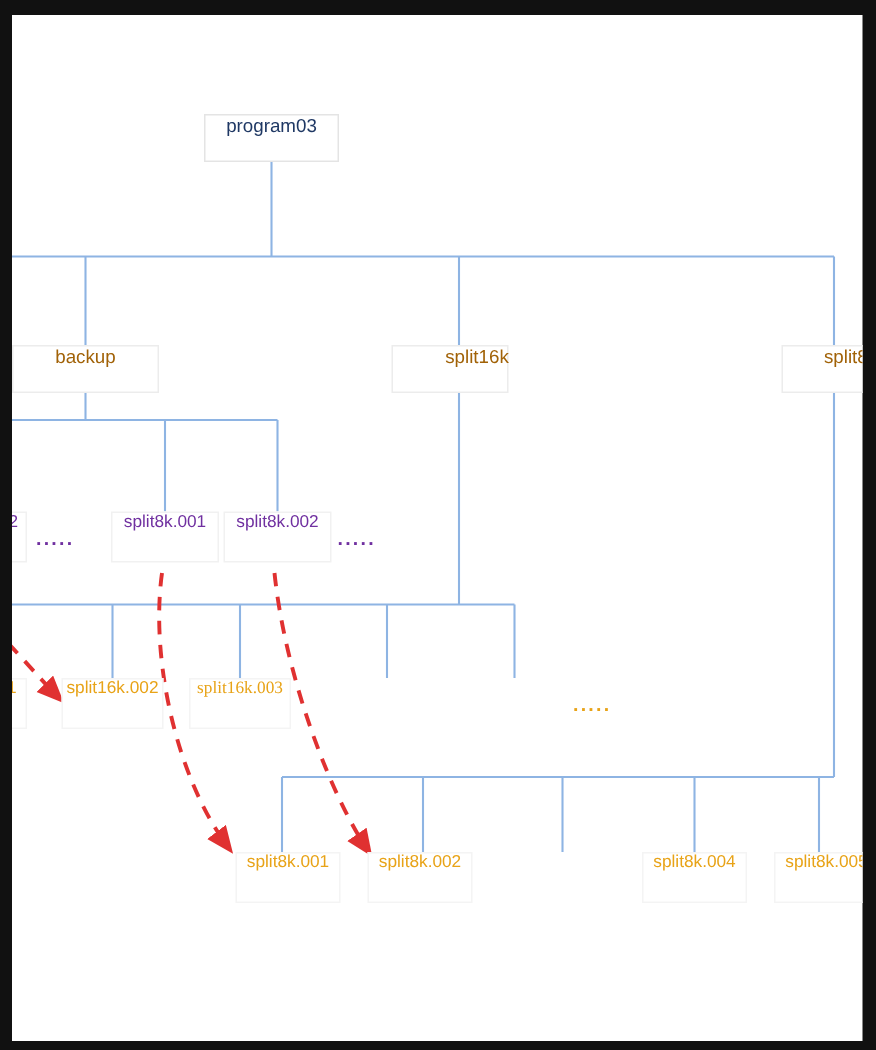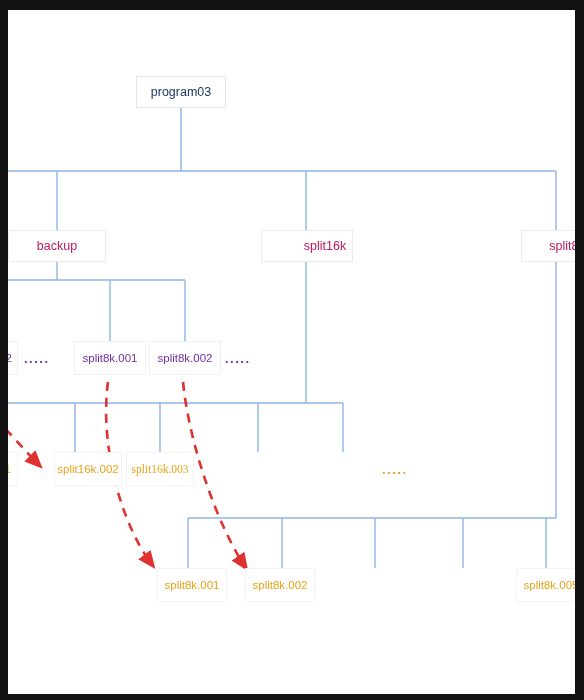--- a/index.html
+++ b/index.html
@@ -3,24 +3,24 @@
 <meta charset="utf-8">
 <style>
   html,body{margin:0;padding:0;background:#111;}
   body{width:584px;height:700px;overflow:hidden;
        font-family:"Liberation Sans","DejaVu Sans",sans-serif;}
   #canvas{position:relative;width:584px;height:700px;background:#111111;}
   
   #page{position:absolute;left:8px;top:10px;width:567px;height:684px;background:#ffffff;overflow:hidden;}
   #svg{position:absolute;left:0;top:0;width:567px;height:684px;}
   .node{position:absolute;box-sizing:border-box;background:#ffffff;
-        border:1px solid #ececec;display:flex;align-items:center;justify-content:center;
+        border:1px solid #ececec;display:flex;align-items:flex-start;justify-content:center;
         white-space:nowrap;}
   .lvl0{border:1px solid #e4e4e4;color:#1f3864;font-size:12.5px;}
-  .lvl1{border:1px solid #ececec;color:#be185d;font-size:12.5px;}
+  .lvl1{border:1px solid #ececec;color:#a16207;font-size:12.5px;}
   .purple{color:#7030a0;font-size:11.5px;border:1px solid #f1f1f1;}
   .orange{color:#e8a317;font-size:11.5px;border:1px solid #f4f4f4;}
   .ellipsis{position:absolute;font-size:13px;letter-spacing:1.5px;
             font-weight:bold;white-space:nowrap;}
   .el-purple{color:#7030a0;}
   .el-orange{color:#e8a317;}
 </style>
 </head>
 <body>
 
@@ -70,21 +70,21 @@
       </g>
     </svg>
 
     <div class="node lvl0" style="left:128px;top:66px;width:90px;height:32px;">
       <span>program03</span>
     </div>
 
     <div class="node lvl1" style="left:0px;top:220px;width:98px;height:32px;">
       <span>backup</span>
     </div>
-    <div class="node lvl1" style="left:253px;top:220px;width:92px;height:32px;padding-left:36px;">
+    <div class="node lvl1" style="left:253px;top:220px;width:78px;height:32px;padding-left:36px;">
       <span>split16k</span>
     </div>
     <div class="node lvl1" style="left:513px;top:220px;width:92px;height:32px;">
       <span>split8k</span>
     </div>
 
     <div class="node purple" style="left:-48px;top:331px;width:58px;height:34px;justify-content:flex-end;padding-right:5px;">
       <span>2</span>
     </div>
     <div class="ellipsis el-purple" style="left:16px;top:341px;">.....</div>
@@ -93,32 +93,35 @@
       <span>split8k.001</span>
     </div>
     <div class="node purple" style="left:141px;top:331px;width:72px;height:34px;">
       <span>split8k.002</span>
     </div>
     <div class="ellipsis el-purple" style="left:217px;top:341px;">.....</div>
 
     <div class="node orange" style="left:-48px;top:442px;width:58px;height:34px;justify-content:flex-end;padding-right:6px;">
       <span>1</span>
     </div>
-    <div class="node orange" style="left:46px;top:442px;width:68px;height:34px;">
+    <div class="node orange" style="left:33px;top:442px;width:68px;height:34px;">
       <span>split16k.002</span>
     </div>
     <div class="node orange" style="left:118px;top:442px;width:68px;height:34px;font-family:Liberation Serif, serif;">
       <span>split16k.003</span>
     </div>
     <div class="ellipsis el-orange" style="left:374px;top:452px;">.....</div>
 
     <div class="node orange" style="left:149px;top:558px;width:70px;height:34px;">
       <span>split8k.001</span>
     </div>
     <div class="node orange" style="left:237px;top:558px;width:70px;height:34px;">
       <span>split8k.002</span>
     </div>
+    <div class="node orange" style="left:420px;top:558px;width:70px;height:34px;">
+      <span>split8k.004</span>
+    </div>
     <div class="node orange" style="left:508px;top:558px;width:70px;height:34px;">
       <span>split8k.005</span>
     </div>
 
   </div>
 </div>
 
 </body></html>

